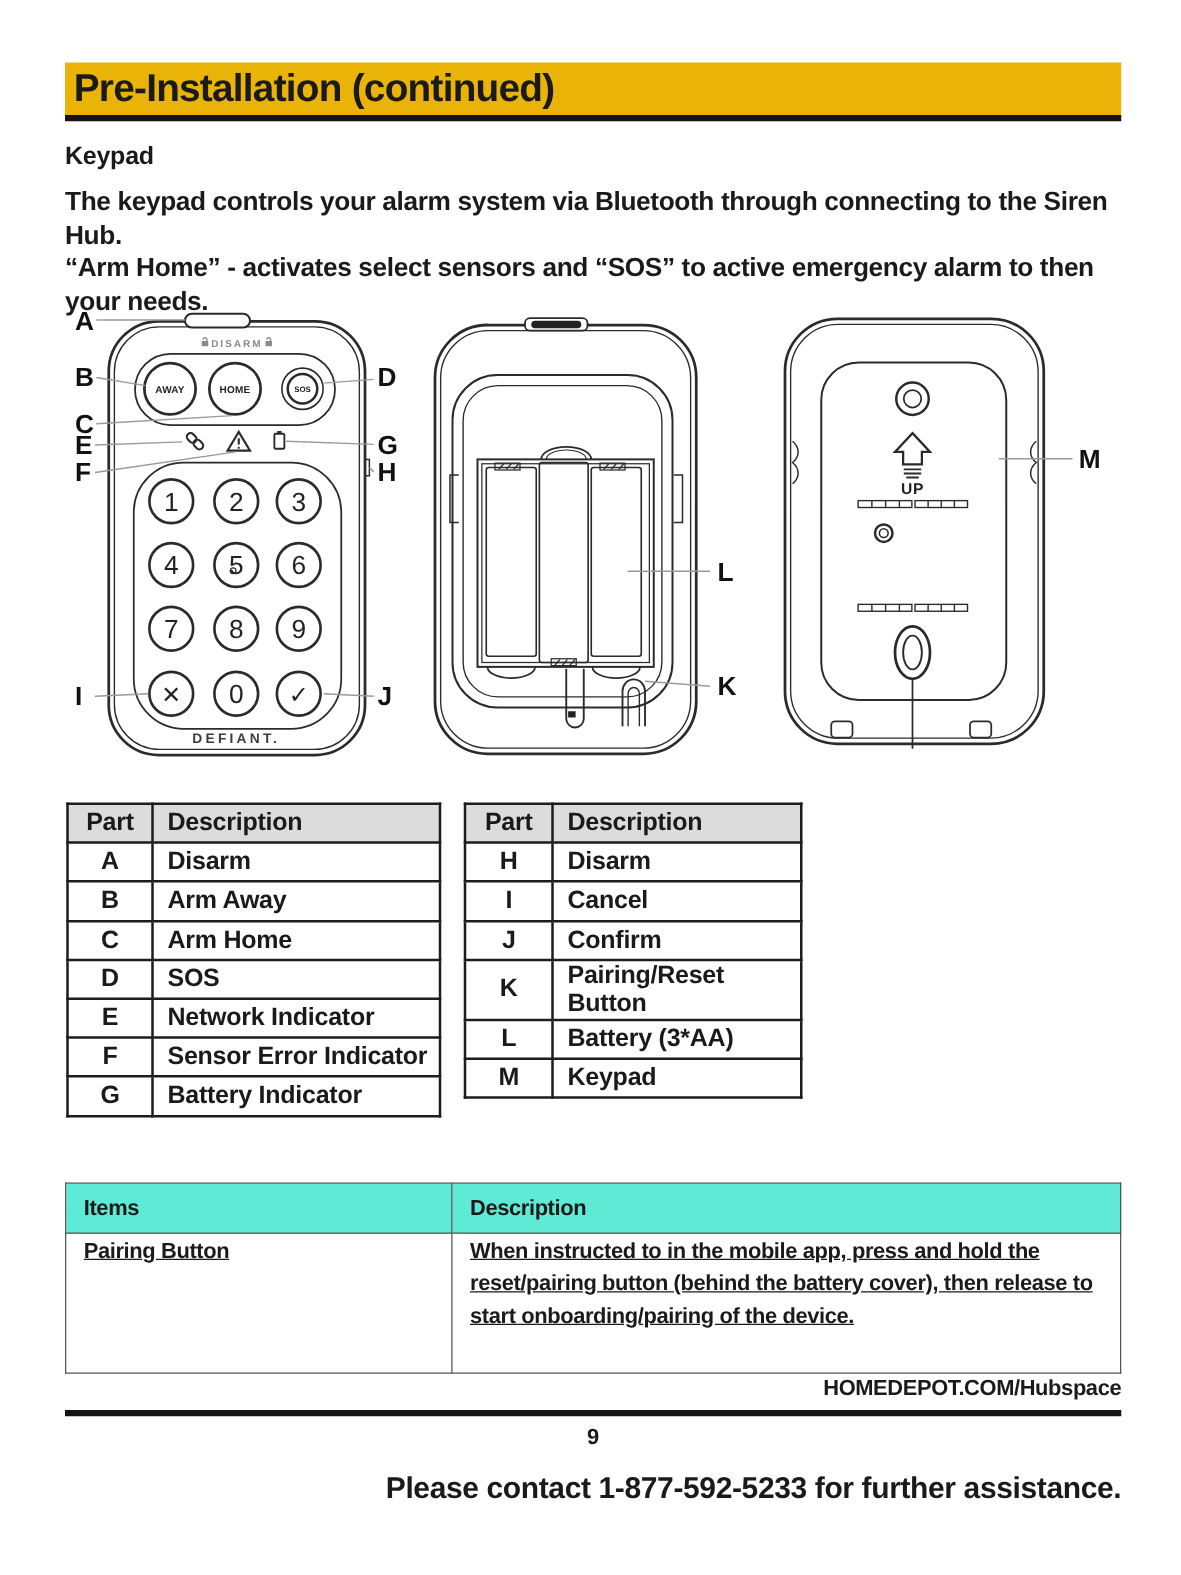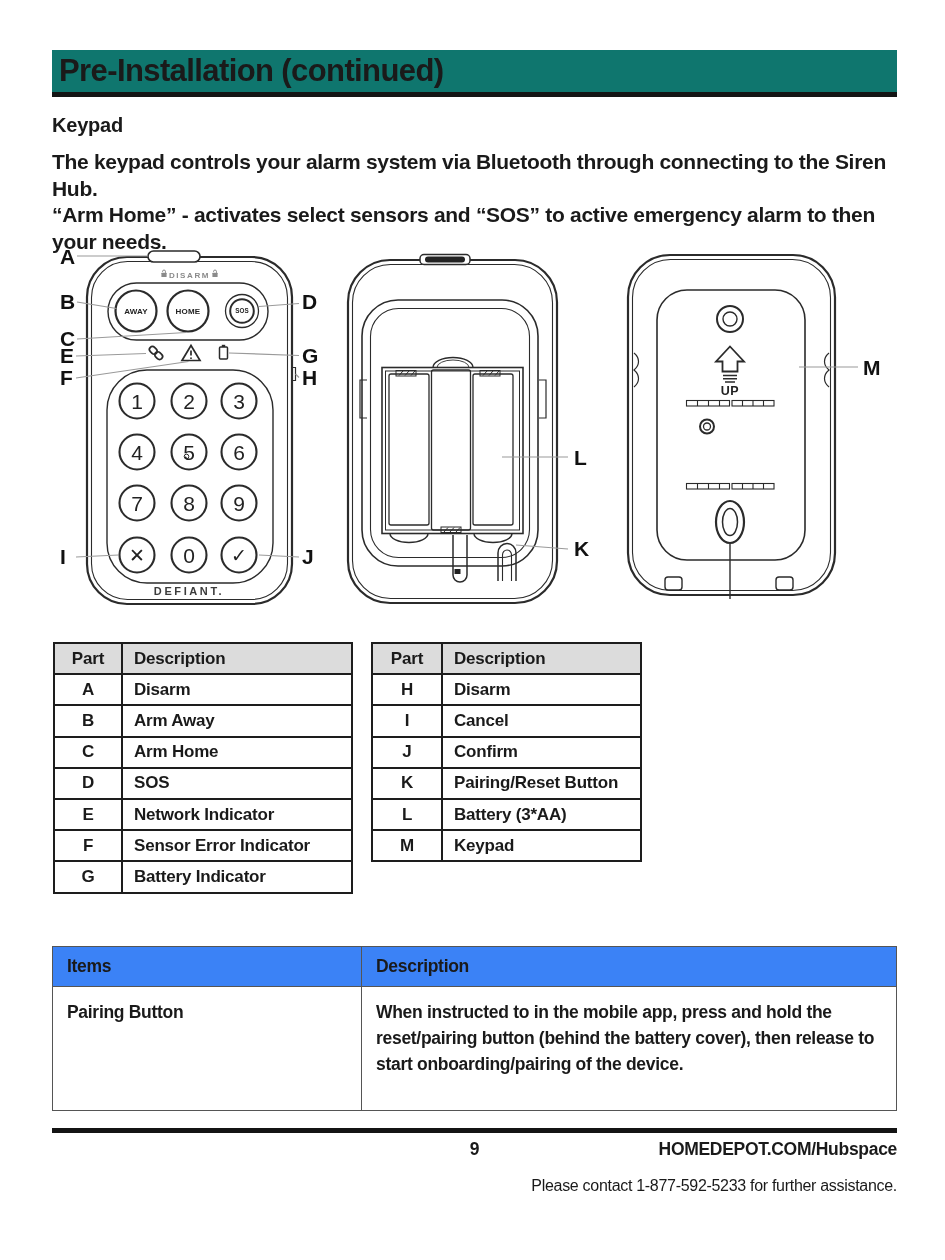--- a/index.html
+++ b/index.html
@@ -2,55 +2,55 @@
 <html><head>
 <meta charset="utf-8">
 <style>
   html,body{margin:0;padding:0;}
   body{
     width:945px;height:1260px;position:relative;background:#ffffff;
     font-family:"Liberation Sans",sans-serif;color:#1a1a1a;overflow:hidden;
   }
   .abs{position:absolute;}
   
-  .title-bar{left:52px;top:50px;width:845px;height:42px;background:#0f766e;}
+  .title-bar{left:52px;top:50px;width:845px;height:42px;background:#eab308;}
   .title-text{font-size:31px;font-weight:700;letter-spacing:-0.6px;line-height:42px;padding-left:7px;white-space:nowrap;}
   .title-rule{left:52px;top:92px;width:845px;height:5px;background:#141414;}
   
   .section-heading{left:52px;top:114px;font-size:20px;font-weight:700;letter-spacing:-0.2px;}
   .intro{left:52px;top:149px;width:845px;font-size:21px;font-weight:700;letter-spacing:-0.3px;line-height:26.5px;}
   
   .diagram{left:52px;top:243px;width:845px;height:365px;}
   svg text{font-family:"Liberation Sans",sans-serif;}
   .callout{font-size:21px;font-weight:700;fill:#111;stroke:none;}
   .leader{stroke:#9a9a9a;stroke-width:1.2px;}
   .btn-label{font-size:8px;font-weight:700;fill:#222;stroke:none;text-anchor:middle;letter-spacing:0.2px;}
   .sos-label{font-size:6.3px;font-weight:700;fill:#222;stroke:none;text-anchor:middle;}
   .digit{font-size:21px;font-weight:400;fill:#222;stroke:none;text-anchor:middle;}
   .glyph{font-size:19px;font-weight:400;fill:#222;stroke:none;text-anchor:middle;}
   .disarm-txt{font-size:8px;font-weight:700;fill:#8a8a8a;letter-spacing:1.6px;text-anchor:middle;stroke:none;}
   .brand-txt{font-size:11px;font-weight:700;fill:#3c3c3c;letter-spacing:2.6px;text-anchor:middle;stroke:none;}
   .up-txt{font-size:12.5px;font-weight:700;fill:#222;text-anchor:middle;stroke:none;letter-spacing:0.5px;}
   
   table{position:absolute;border-collapse:collapse;table-layout:fixed;font-weight:700;}
-  .parts{font-size:17px;letter-spacing:-0.2px;}
+  .parts{font-size:20px;letter-spacing:-0.2px;}
   .parts th,.parts td{border:2px solid #1d1d1d;height:29.2px;padding:0;}
   .parts th{background:#dcdcdc;text-align:left;padding-left:11px;}
   .parts th:first-child{text-align:center;padding-left:0;}
   .parts td:first-child{text-align:center;}
   .parts td:last-child{padding-left:11px;text-align:left;}
   .items{font-size:17.5px;letter-spacing:-0.3px;}
   .items th,.items td{border:1.5px solid #555;}
-  .items th{background:#3b82f6;text-align:left;height:39px;padding:0 0 0 14px;}
-  .items td{vertical-align:top;text-align:left;height:111px;padding:12px 14px 0 14px;line-height:26px;}
+  .items th{background:#5eead4;text-align:left;height:39px;padding:0 0 0 14px;}
+  .items td{vertical-align:top;text-align:left;height:111px;padding:0 14px 0 14px;line-height:26px;text-decoration:underline;}
   
   .footer-rule{left:52px;top:1128px;width:845px;height:5px;background:#141414;}
   .footer-center{left:52px;top:1139px;width:845px;text-align:center;font-size:17.5px;font-weight:700;}
-  .footer-right{right:48px;top:1139px;font-size:17.5px;font-weight:700;letter-spacing:-0.3px;}
-  .footer-contact{right:48px;top:1177px;font-size:16px;font-weight:400;letter-spacing:-0.3px;}
+  .footer-right{right:48px;top:1100px;font-size:17.5px;font-weight:700;letter-spacing:-0.3px;}
+  .footer-contact{right:48px;top:1177px;font-size:24px;font-weight:700;letter-spacing:-0.3px;}
 </style>
 </head>
 <body>
 
 <div class="abs title-bar">
   <div class="title-text">Pre-Installation (continued)</div>
 </div>
 <div class="abs title-rule"></div>
 
 <div class="abs section-heading">Keypad</div>

